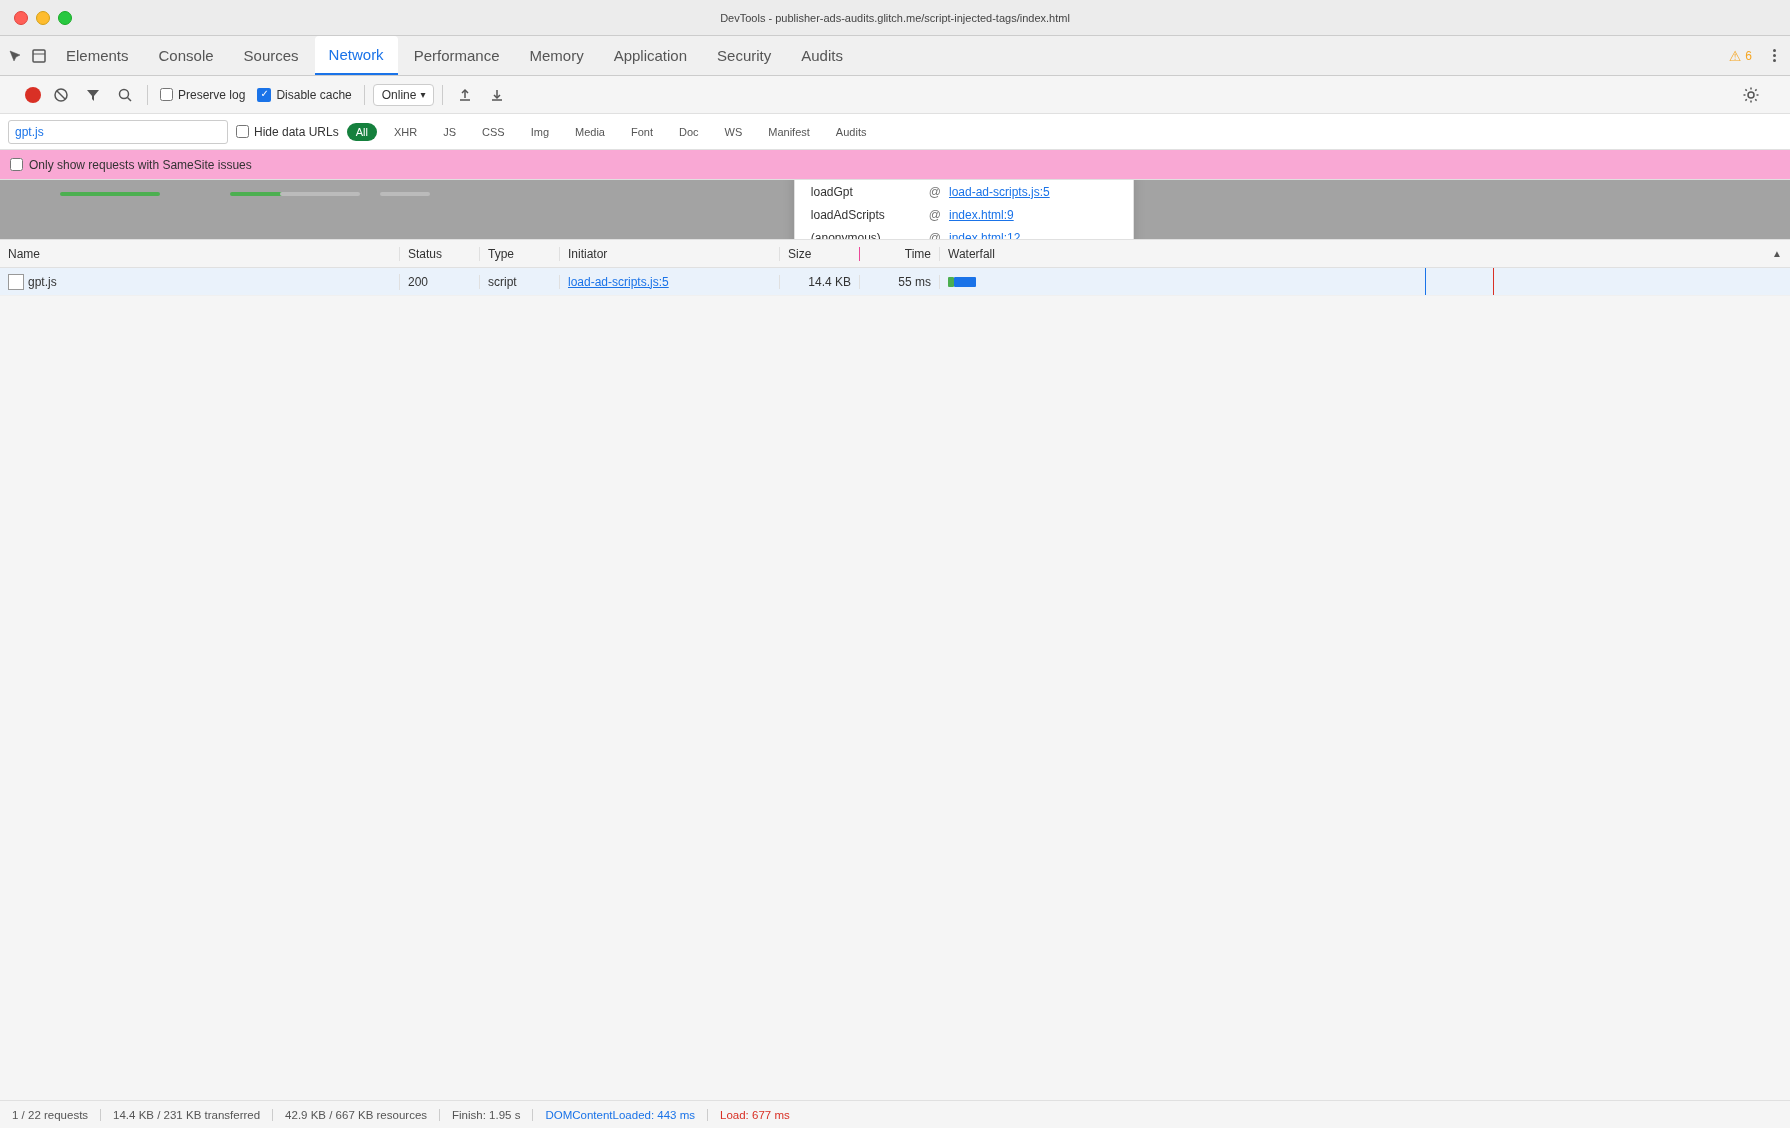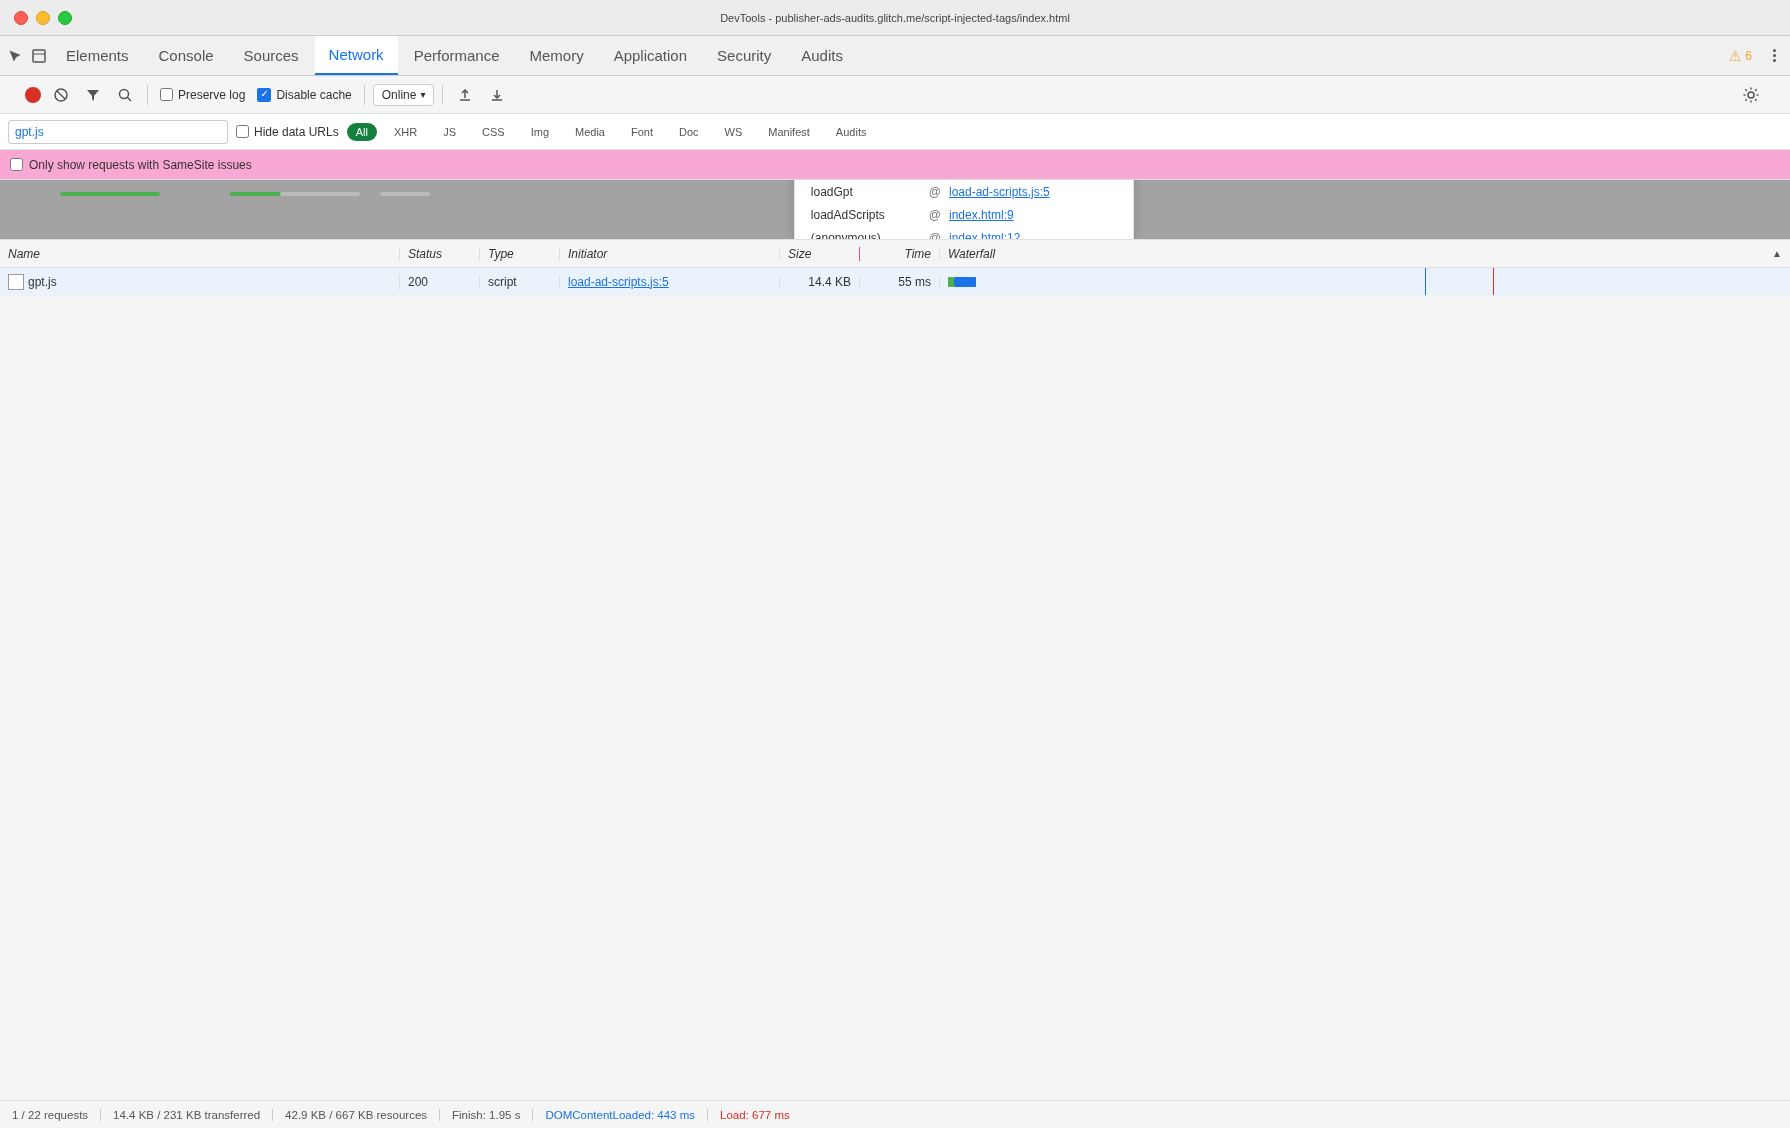--- a/index.html
+++ b/index.html
@@ -318,21 +318,20 @@
     
     .table-header {
       display: flex;
       background: #f5f5f5;
       border-bottom: 1px solid #e0e0e0;
       height: 28px;
       align-items: center;
       font-size: 12px;
       font-weight: 500;
       color: #333;
-      font-style: italic;
     }
     .col-name { width: 400px; min-width: 400px; padding: 0 8px; border-right: 1px solid #e0e0e0; }
     .col-status { width: 80px; min-width: 80px; padding: 0 8px; border-right: 1px solid #e0e0e0; }
     .col-type { width: 80px; min-width: 80px; padding: 0 8px; border-right: 1px solid #e0e0e0; }
     .col-initiator { width: 220px; min-width: 220px; padding: 0 8px; border-right: 1px solid #e0e0e0; }
     .col-size { width: 80px; min-width: 80px; padding: 0 8px; border-right: 1px solid #ec4899; }
     .col-time { width: 80px; min-width: 80px; padding: 0 8px; text-align: right; border-right: 1px solid #e0e0e0; }
     .col-waterfall {
       flex: 1;
       padding: 0 8px;

